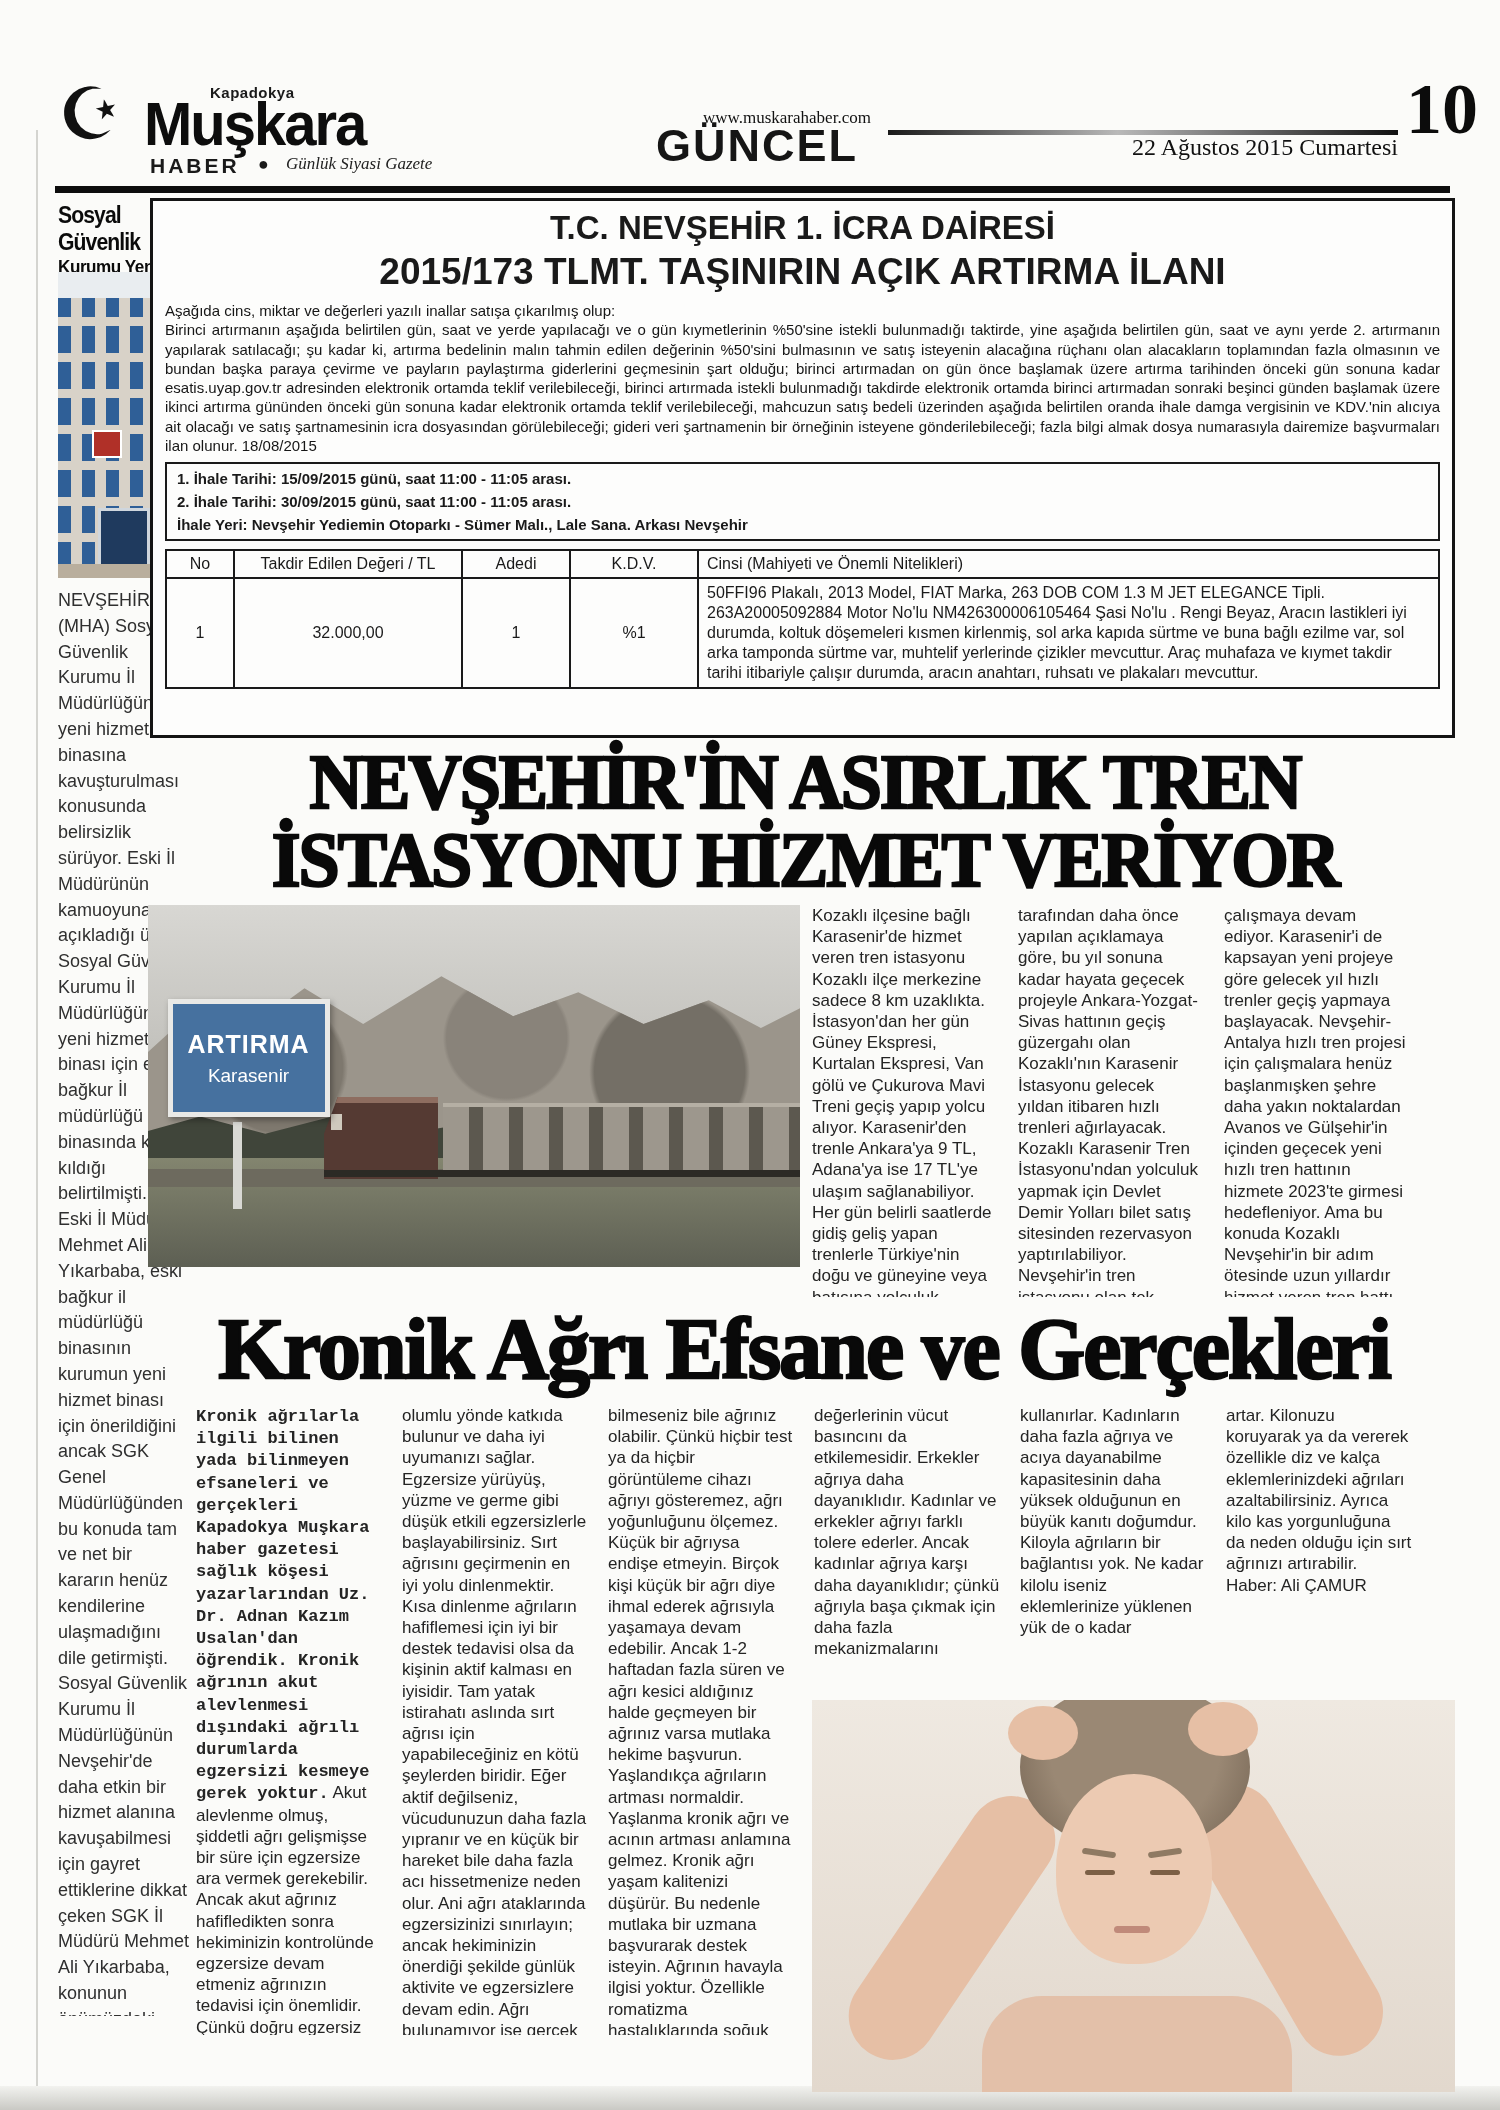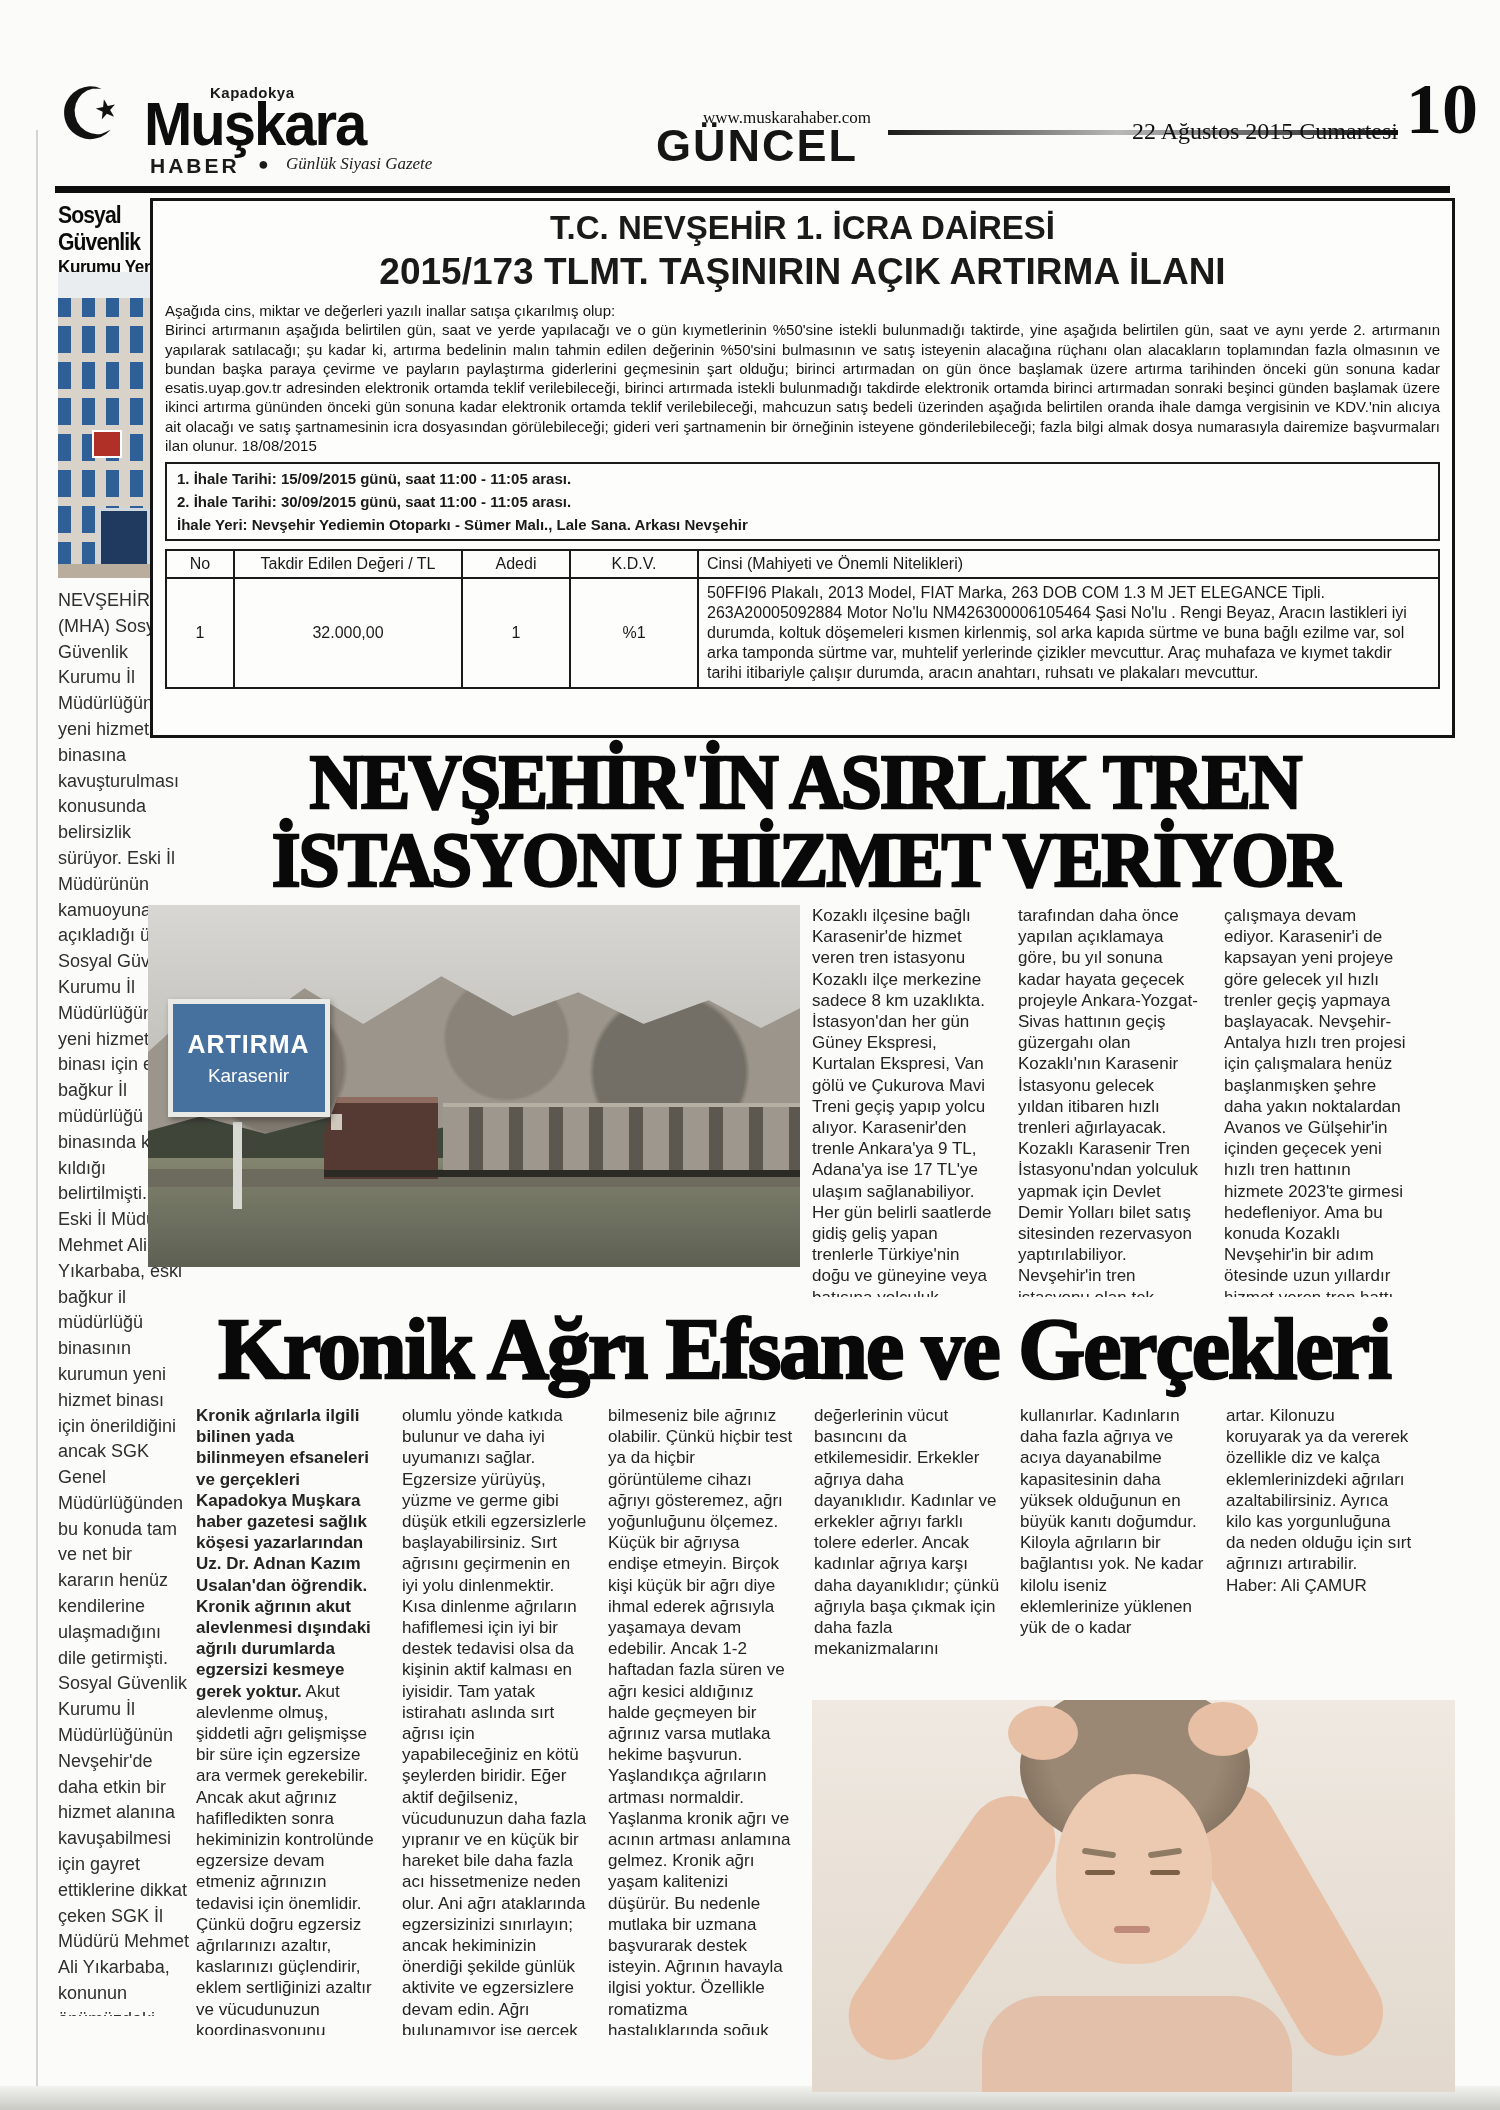--- a/index.html
+++ b/index.html
@@ -19,21 +19,21 @@
   .mast{left:58px;top:82px;width:1392px;height:104px;}
   .mast-icon{position:absolute;left:0;top:-4px;font-size:72px;line-height:72px;transform:rotate(-12deg);color:#111;}
   .mast-region{position:absolute;left:152px;top:2px;font-size:15px;font-weight:bold;letter-spacing:.5px;}
   .mast-title{position:absolute;left:86px;top:6px;font-size:58px;font-weight:800;letter-spacing:-2px;transform:scaleY(1.05);transform-origin:top left;color:#0d0d0d;}
   .mast-sub{position:absolute;left:92px;top:72px;font-size:21px;font-weight:bold;letter-spacing:3px;text-align:center;}
   .mast-dot{position:absolute;left:200px;top:72px;font-size:18px;}
   .mast-tagline{position:absolute;left:228px;top:72px;font-size:17px;font-style:italic;font-family:"Liberation Serif",serif;color:#222;}
   .guncel-url{position:absolute;left:645px;top:26px;font-size:17px;font-family:"Liberation Serif",serif;color:#111;}
   .guncel{position:absolute;left:598px;top:38px;font-size:45px;font-weight:800;letter-spacing:2px;color:#151515;}
   .guncel-line{position:absolute;left:830px;top:48px;width:510px;height:5px;background:linear-gradient(90deg,#1a1a1a,#b9b9b9 45%,#101010);}
-  .mast-date{position:absolute;left:1020px;top:36px;width:320px;text-align:right;font-size:24px;font-family:"Liberation Serif",serif;color:#111;}
+  .mast-date{position:absolute;left:1020px;top:52px;width:320px;text-align:right;font-size:24px;font-family:"Liberation Serif",serif;color:#111;}
   .mast-page{position:absolute;left:1348px;top:-14px;font-size:72px;font-weight:bold;font-family:"Liberation Serif",serif;color:#0c0c0c;}
   .rule-main{left:55px;top:186px;width:1395px;height:7px;background:#0d0d0d;}
 
   
   .sb-head{left:58px;top:202px;width:150px;color:#0b0b0b;}
   .sb-head .l1{font-size:23px;font-weight:800;letter-spacing:-1px;transform:scaleX(.92);transform-origin:left;}
   .sb-head .l2,.sb-head .l3{font-size:19px;font-weight:800;letter-spacing:-.5px;transform:scaleX(.9);transform-origin:left;line-height:22px;}
   .bldg{left:58px;top:272px;width:130px;height:306px;background-color:#d8d2c8;
     background-image:
       repeating-linear-gradient(0deg, rgba(216,210,200,1) 0 9px, rgba(0,0,0,0) 9px 36px),
@@ -68,21 +68,21 @@
   .headline{font-family:"Liberation Serif",serif;font-weight:bold;color:#090909;
     -webkit-text-stroke:2.4px #090909;letter-spacing:-2px;text-align:center;}
   .hl1{left:150px;top:742px;width:1310px;}
   .hl1 div{font-size:74px;line-height:78px;transform:scaleY(1.06);}
   .hl2{left:148px;top:1302px;width:1312px;font-size:86px;line-height:92px;transform:scaleY(1.02);}
 
   
   .col{position:absolute;width:186px;font-size:17px;line-height:21.2px;color:#242424;overflow:hidden;text-align:left;}
   .tcol{top:905px;height:392px;}
   .kcol{top:1405px;}
-  .bold-intro{font-weight:bold;}
+  .bold-intro{font-weight:bold;font-family:Liberation Mono, monospace;}
 
   
   .train-photo{left:148px;top:905px;width:652px;height:362px;overflow:hidden;background:linear-gradient(180deg,#d8d7d3 0%,#c3c2bd 40%,#b7b5ae 60%);}
   .tp-rocks{position:absolute;left:0;top:12%;width:100%;height:55%;
     background:radial-gradient(circle at 20% 60%, #7e786e 0 12%, rgba(0,0,0,0) 13%),
                radial-gradient(circle at 55% 45%, #89837a 0 16%, rgba(0,0,0,0) 17%),
                radial-gradient(circle at 80% 62%, #746f66 0 14%, rgba(0,0,0,0) 15%),
                #9b958b;
     clip-path:polygon(0 52%,6% 34%,14% 44%,24% 20%,33% 38%,45% 14%,56% 34%,66% 22%,76% 38%,86% 26%,94% 40%,100% 30%,100% 100%,0 100%);}
   .tp-trees{position:absolute;left:0;top:56%;width:100%;height:16%;background:#40453a;

